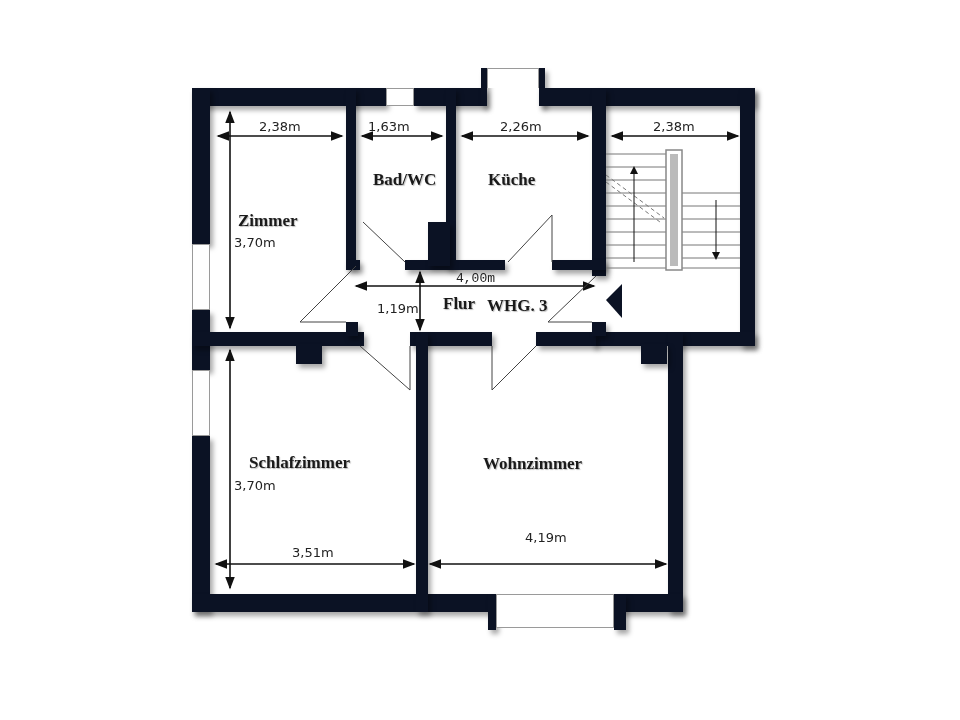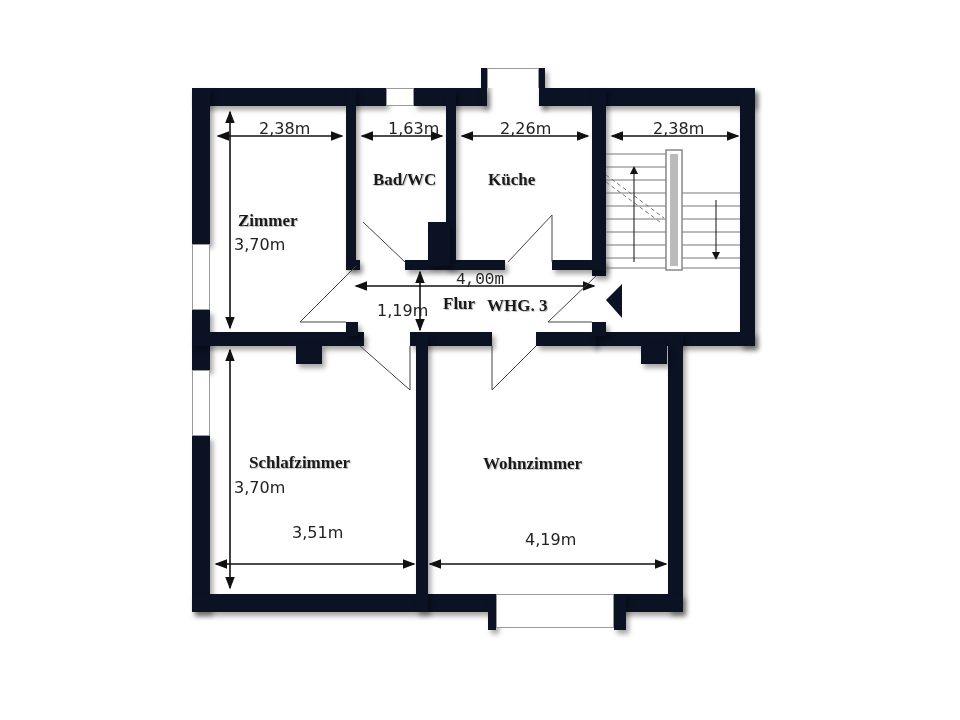--- a/index.html
+++ b/index.html
@@ -1,21 +1,21 @@
 <!DOCTYPE html>
 <html><head>
 <meta charset="utf-8">
 <style>
   html, body { margin:0; padding:0; background:#ffffff; }
   body { width:960px; height:720px; position:relative; overflow:hidden; font-family:"Liberation Sans", sans-serif; }
   .plan { position:absolute; left:0; top:0; width:960px; height:720px; }
   .w { position:absolute; background:#0b1224; box-shadow:3px 4px 5px rgba(0,0,0,0.35); }
   .win { position:absolute; background:#fff; border:1px solid #9a9a9a; box-sizing:border-box; }
   .lbl { position:absolute; font-family:"Liberation Serif", serif; font-weight:bold; color:#1a1a1a; font-size:17px; white-space:nowrap; text-shadow:1px 1px 1px rgba(0,0,0,0.25); }
-  .dim { position:absolute; font-family:"DejaVu Sans", sans-serif; font-size:16px; color:#222; white-space:nowrap; }
+  .dim { position:absolute; font-family:"DejaVu Sans", sans-serif; font-size:13px; color:#222; white-space:nowrap; }
   svg.overlay { position:absolute; left:0; top:0; }
 </style>
 </head>
 <body>
 
 <div class="plan">
 
   <div class="w" style="left:192px;top:88px;width:194px;height:18px;"></div>
   <div class="w" style="left:414px;top:88px;width:72px;height:18px;"></div>
   <div class="w" style="left:481px;top:68px;width:6px;height:38px;"></div>
@@ -109,22 +109,22 @@
   <div class="lbl" style="left:238px;top:211px;">Zimmer</div>
   <div class="lbl" style="left:373px;top:170px;">Bad/WC</div>
   <div class="lbl" style="left:488px;top:170px;text-align:center;">Küche</div>
   <div class="lbl" style="left:443px;top:294px;">Flur</div>
   <div class="lbl" style="left:487px;top:296px;font-family:Liberation Serif, serif;">WHG. 3</div>
   <div class="lbl" style="left:249px;top:453px;">Schlafzimmer</div>
   <div class="lbl" style="left:483px;top:454px;">Wohnzimmer</div>
 
   <div class="dim" style="left:259px;top:119px;">2,38m</div>
   <div class="dim" style="left:234px;top:235px;">3,70m</div>
-  <div class="dim" style="left:388px;top:119px;">1,63m</div>
+  <div class="dim" style="left:368px;top:119px;">1,63m</div>
   <div class="dim" style="left:500px;top:119px;">2,26m</div>
   <div class="dim" style="left:653px;top:119px;">2,38m</div>
   <div class="dim" style="left:456px;top:271px;font-family:Liberation Mono, monospace;">4,00m</div>
   <div class="dim" style="left:377px;top:301px;">1,19m</div>
   <div class="dim" style="left:234px;top:478px;">3,70m</div>
-  <div class="dim" style="left:292px;top:523px;text-align:center;">3,51m</div>
+  <div class="dim" style="left:292px;top:545px;text-align:center;">3,51m</div>
   <div class="dim" style="left:525px;top:530px;">4,19m</div>
 
 </div>
 
 </body></html>

